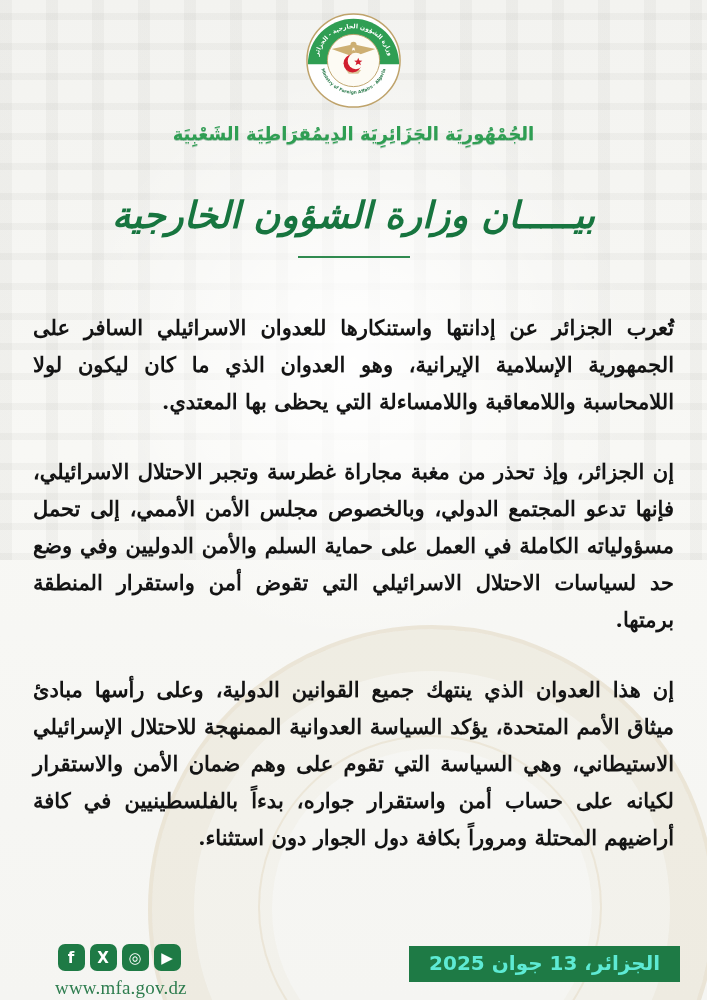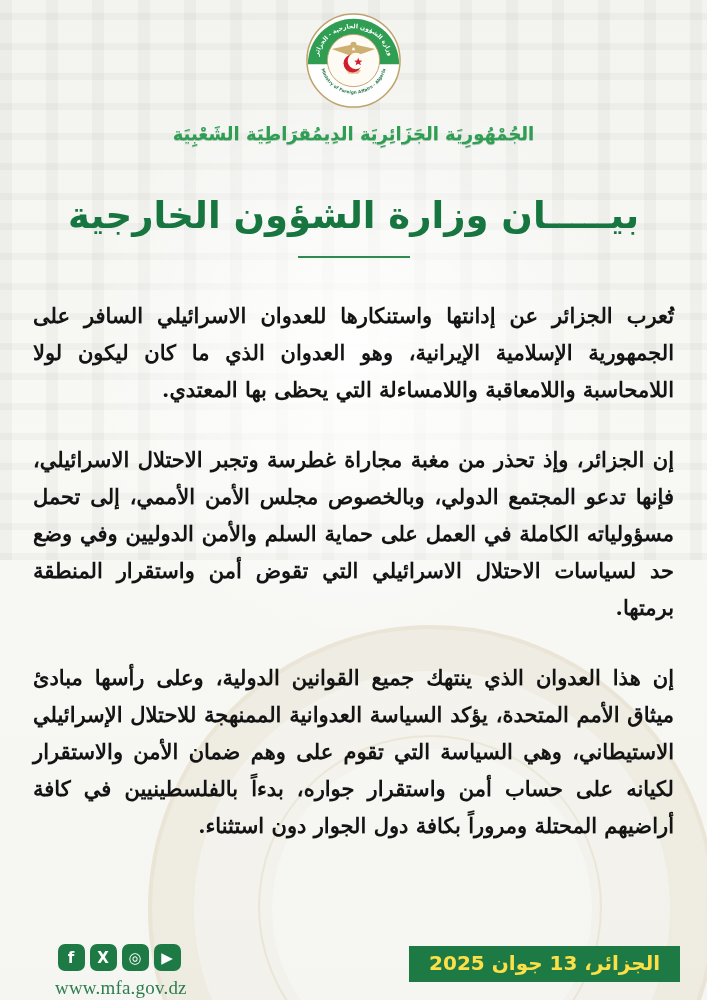--- a/index.html
+++ b/index.html
@@ -36,48 +36,48 @@
 
   header{position:relative;text-align:center;padding-top:13px;}
   .logo{display:inline-block;width:95px;height:95px;}
   .republic-title{
     margin:5px 0 0;font-size:18px;line-height:34px;font-weight:bold;color:#2f9e53;
     direction:rtl;font-family:"DejaVu Sans", sans-serif;
     text-shadow:0 1px 0 rgba(23,117,63,0.35);
   }
   .statement-title{
     margin:42px 7px 0;font-size:37px;line-height:46px;font-weight:800;color:#17753f;
-    direction:rtl;font-family:"DejaVu Sans", sans-serif;
+    direction:rtl;font-family:"DejaVu Sans", sans-serif;font-style:italic;
   }
   .title-underline{width:112px;height:2px;background:#2f8a4f;margin:17px auto 0;}
 
   main{
     position:absolute;top:297px;right:33px;left:33px;direction:rtl;
   }
   main p{
-    margin:0 0 33px;font-size:21px;line-height:37px;font-weight:bold;color:#141414;
+    margin:12px 0 33px;font-size:21px;line-height:37px;font-weight:bold;color:#141414;
     text-align:justify;text-justify:inter-word;
     font-family:"DejaVu Serif", serif;
   }
 
   footer{position:absolute;left:0;right:0;top:936px;height:64px;}
   .social-block{position:absolute;left:55px;top:8px;width:128px;text-align:center;}
   .social-icons{display:flex;gap:5px;justify-content:center;}
   .social-icon{
     width:27px;height:27px;border-radius:7px;background:#1e7a45;color:#fff;
     display:flex;align-items:center;justify-content:center;
     font-size:15px;font-weight:bold;font-family:"DejaVu Sans", sans-serif;
   }
   .website{
     margin-top:6px;color:#2e7d4f;font-size:19px;letter-spacing:0.2px;
     font-family:Liberation Serif, serif;
   }
   .date-box{
     position:absolute;right:27px;top:10px;min-width:180px;
-    background:#1e7a45;color:#fde047;direction:rtl;text-align:center;
+    background:#1e7a45;color:#5eead4;direction:rtl;text-align:center;
     font-size:20px;font-weight:bold;padding:5px 20px 7px;
     font-family:"DejaVu Sans", sans-serif;
   }
 </style>
 </head>
 <body>
 
 <div class="page">
 
   <div class="bg-watermark"></div>

